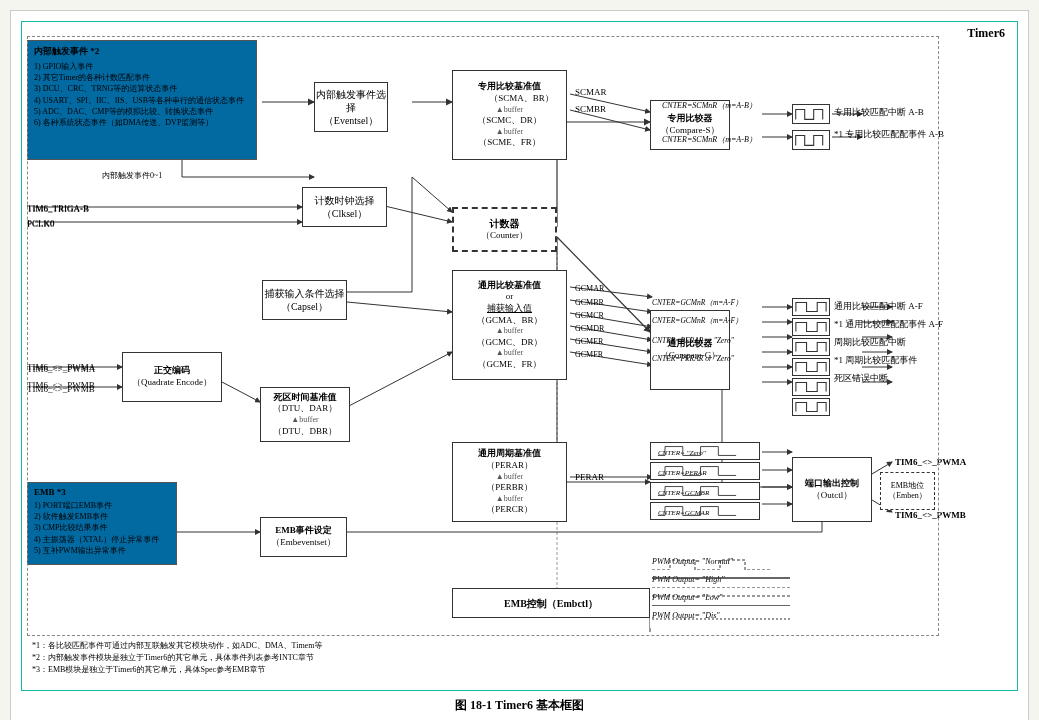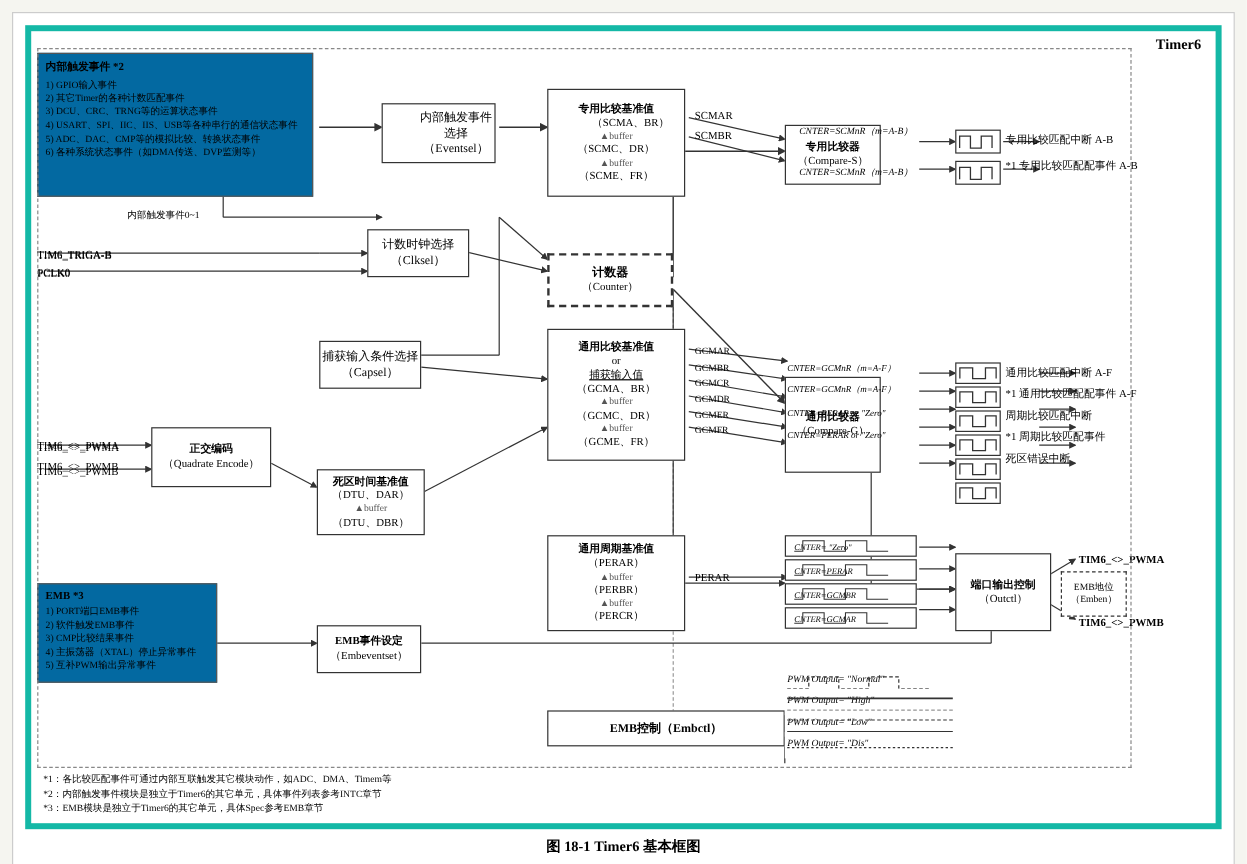--- a/index.html
+++ b/index.html
@@ -15,21 +15,21 @@
     .page-container {
       background: white;
       width: 1039px;
       min-height: 720px;
       padding: 10px;
       border: 1px solid #ccc;
     }
     .diagram-area {
       width: 100%;
       position: relative;
-      border: 5px solid #14b8a6;
+      border: 1px solid #14b8a6;
       background: white;
       overflow: hidden;
     }
     .diagram-title {
       position: absolute;
       top: 4px;
       right: 12px;
       font-size: 12px;
       font-weight: bold;
     }
@@ -221,21 +221,21 @@
         <div>2) 其它Timer的各种计数匹配事件</div>
         <div>3) DCU、CRC、TRNG等的运算状态事件</div>
         <div>4) USART、SPI、IIC、IIS、USB等各种串行的通信状态事件</div>
         <div>5) ADC、DAC、CMP等的模拟比较、转换状态事件</div>
         <div>6) 各种系统状态事件（如DMA传送、DVP监测等）</div>
       </div>
     </div>
 
     <div style="position:absolute; left:80px; top:148px; font-size:8px;">内部触发事件0~1</div>
 
-    <div class="box" style="left:292px; top:60px; width:95px; height:50px;padding-left:29px;">
+    <div class="box" style="left:292px; top:60px; width:74px; height:50px;">
       <span>内部触发事件选择</span>
       <span>（Eventsel）</span>
     </div>
 
     <div class="box" style="left:280px; top:165px; width:85px; height:40px;">
       <span>计数时钟选择</span>
       <span>（Clksel）</span>
     </div>
 
     <div class="box" style="left:240px; top:258px; width:85px; height:40px;">

